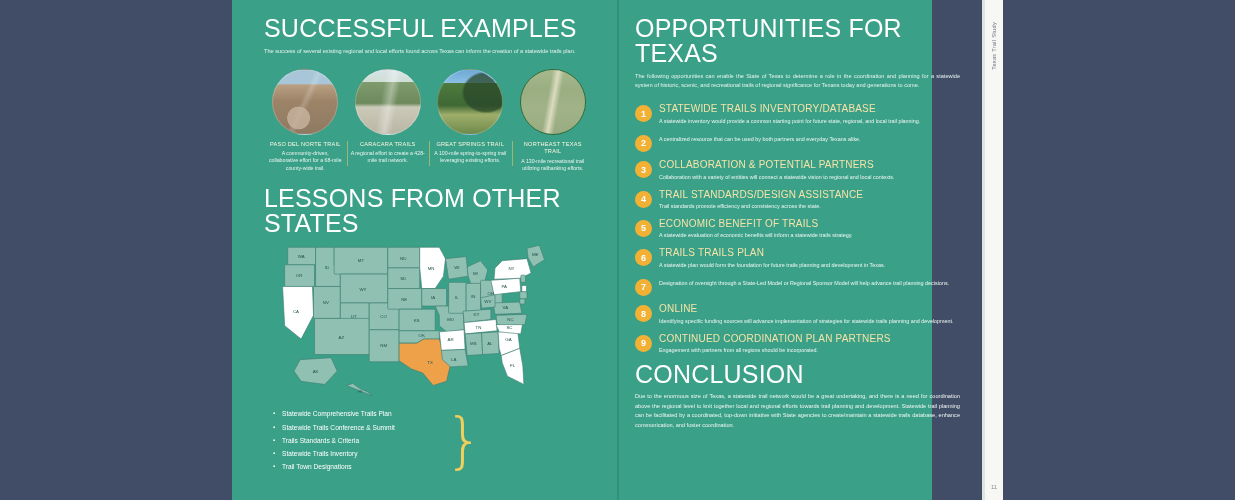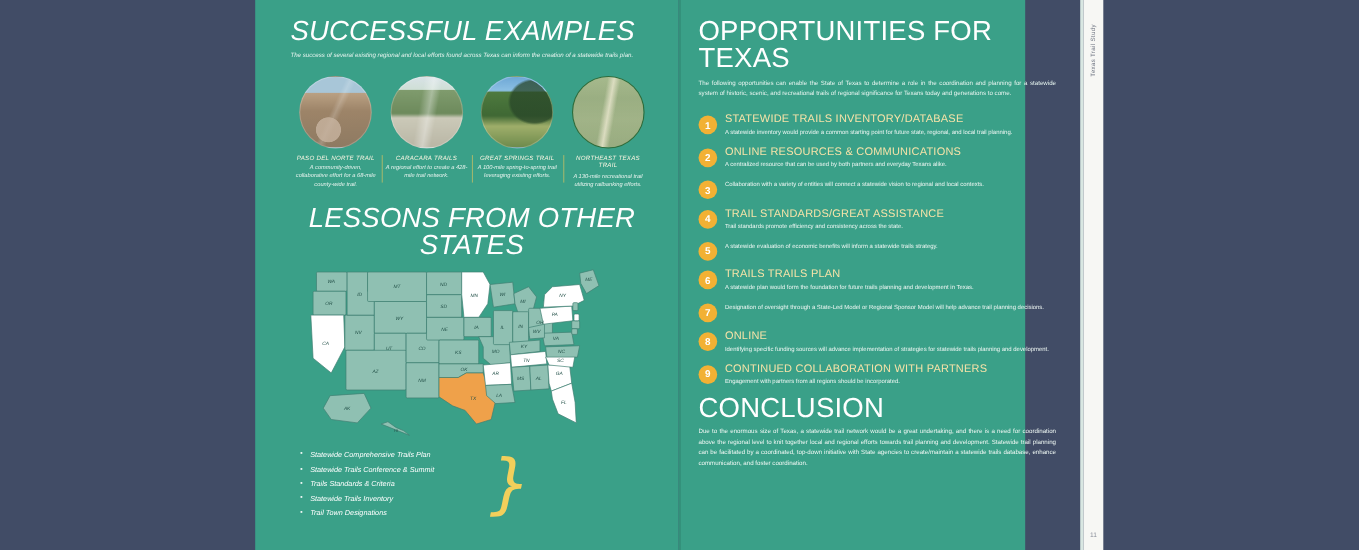--- a/index.html
+++ b/index.html
@@ -14,21 +14,21 @@
   .spread {
     position: absolute; left: 232px; top: 0;
     width: 771px; height: 500px;
     display: flex;
   }
   .page-left, .page-right {
     position: relative;
     height: 500px;
     background: #3aa088;
   }
-  .page-left  { width: 385px; font-style: italic; }
+  .page-left  { width: 385px; }
   .page-right { width: 315px; }
 
   
   .gutter {
     position: absolute; left: 385px; top: 0;
     width: 2px; height: 500px;
     background: rgba(0,0,0,0.10);
     z-index: 6;
   }
 
@@ -102,21 +102,21 @@
   .card-title {
     margin-top: 6px; text-align: center;
     font-size: 5.6px; letter-spacing: .25px; color: #fbf6e3;
     line-height: 1.35;
   }
   .card-desc {
     margin-top: 2px; text-align: center;
     font-size: 5.2px; color: #eaf5f0; line-height: 1.4;
   }
 
-  h1.lessons { margin-top: 14px; text-align: center; }
+  h1.lessons { margin-top: 14px; }
 
   .map-wrap { position: relative; width: 330px; height: 165px; margin-top: 2px; }
   .map-wrap svg { width: 100%; height: 100%; display: block; }
 
   .bottom-row { display: flex; margin-top: 4px; align-items: center; }
   .bullets { width: 185px; padding-left: 18px; }
   .bullets li {
     list-style: none; position: relative;
     font-size: 6.6px; color: #ffffff; line-height: 2.0;
   }
@@ -328,43 +328,44 @@
             <div class="badge">1</div>
             <div class="opp-body">
               <div class="opp-title">STATEWIDE TRAILS INVENTORY/DATABASE</div>
               <div class="opp-desc">A statewide inventory would provide a common starting point for future state, regional, and local trail planning.</div>
             </div>
           </div>
 
           <div class="opp">
             <div class="badge">2</div>
             <div class="opp-body">
-              <div class="opp-title">ONLINE RESOURCES &amp; COMMUNICATIONS</div>
               <div class="opp-desc">A centralized resource that can be used by both partners and everyday Texans alike.</div>
             </div>
           </div>
 
           <div class="opp">
             <div class="badge">3</div>
             <div class="opp-body">
+              <div class="opp-title">COLLABORATION &amp; POTENTIAL PARTNERS</div>
               <div class="opp-desc">Collaboration with a variety of entities will connect a statewide vision to regional and local contexts.</div>
             </div>
           </div>
 
           <div class="opp">
             <div class="badge">4</div>
             <div class="opp-body">
-              <div class="opp-title">TRAIL STANDARDS/GREAT ASSISTANCE</div>
+              <div class="opp-title">TRAIL STANDARDS/DESIGN ASSISTANCE</div>
               <div class="opp-desc">Trail standards promote efficiency and consistency across the state.</div>
             </div>
           </div>
 
           <div class="opp">
             <div class="badge">5</div>
             <div class="opp-body">
+              <div class="opp-title">ECONOMIC BENEFIT OF TRAILS</div>
               <div class="opp-desc">A statewide evaluation of economic benefits will inform a statewide trails strategy.</div>
             </div>
           </div>
 
           <div class="opp">
             <div class="badge">6</div>
             <div class="opp-body">
               <div class="opp-title">TRAILS TRAILS PLAN</div>
               <div class="opp-desc">A statewide plan would form the foundation for future trails planning and development in Texas.</div>
             </div>
@@ -381,21 +382,21 @@
             <div class="badge">8</div>
             <div class="opp-body">
               <div class="opp-title">ONLINE</div>
               <div class="opp-desc">Identifying specific funding sources will advance implementation of strategies for statewide trails planning and development.</div>
             </div>
           </div>
 
           <div class="opp">
             <div class="badge">9</div>
             <div class="opp-body">
-              <div class="opp-title">CONTINUED COLLABORATION WITH PARTNERS</div>
+              <div class="opp-title">CONTINUED COORDINATION PLAN PARTNERS</div>
               <div class="opp-desc">Engagement with partners from all regions should be incorporated.</div>
             </div>
           </div>
         </div>
 
         <h1 class="sec concl">CONCLUSION</h1>
         <div class="concl-body">Due to the enormous size of Texas, a statewide trail network would be a great undertaking, and there is a need for coordination above the regional level to knit together local and regional efforts towards trail planning and development. Statewide trail planning can be facilitated by a coordinated, top-down initiative with State agencies to create/maintain a statewide trails database, enhance communication, and foster coordination.</div>
       </div>
     </div>
 

